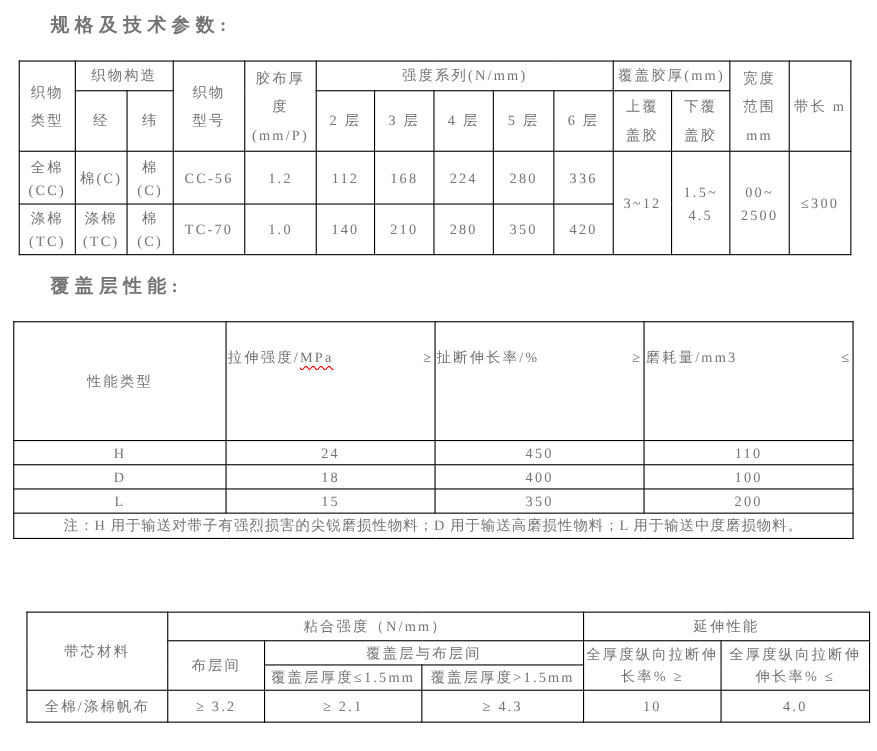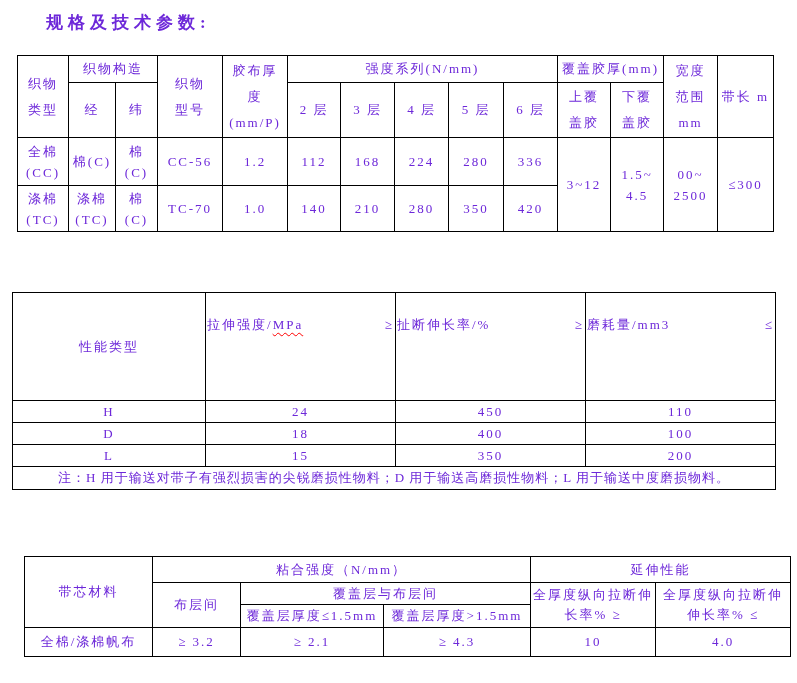--- a/index.html
+++ b/index.html
@@ -1,21 +1,21 @@
 <!DOCTYPE html>
 <html><head>
 <meta charset="utf-8">
 <style>
   html, body { margin: 0; padding: 0; background: #ffffff; }
   .page {
     position: relative;
     width: 797px;
     height: 683px;
     background: #ffffff;
-    color: #6d28d9;
+    color: #737373;
     font-family: "Liberation Serif", "DejaVu Serif", serif;
     overflow: hidden;
   }
   .heading {
     position: absolute;
     margin: 0;
     font-size: 17px;
     font-weight: bold;
     letter-spacing: 5px;
     white-space: nowrap;
@@ -159,20 +159,21 @@
         <td>1.0</td>
         <td>140</td>
         <td>210</td>
         <td>280</td>
         <td>350</td>
         <td>420</td>
       </tr>
     </tbody>
   </table>
 
+  <h2 class="heading" id="h-cover">覆盖层性能:</h2>
 
   <table class="tbl" id="t-cover">
     <colgroup>
       <col style="width:193px">
         <col style="width:190px">
         <col style="width:190px">
         <col style="width:190px">
     </colgroup>
     <tbody>
       <tr class="r-head">

